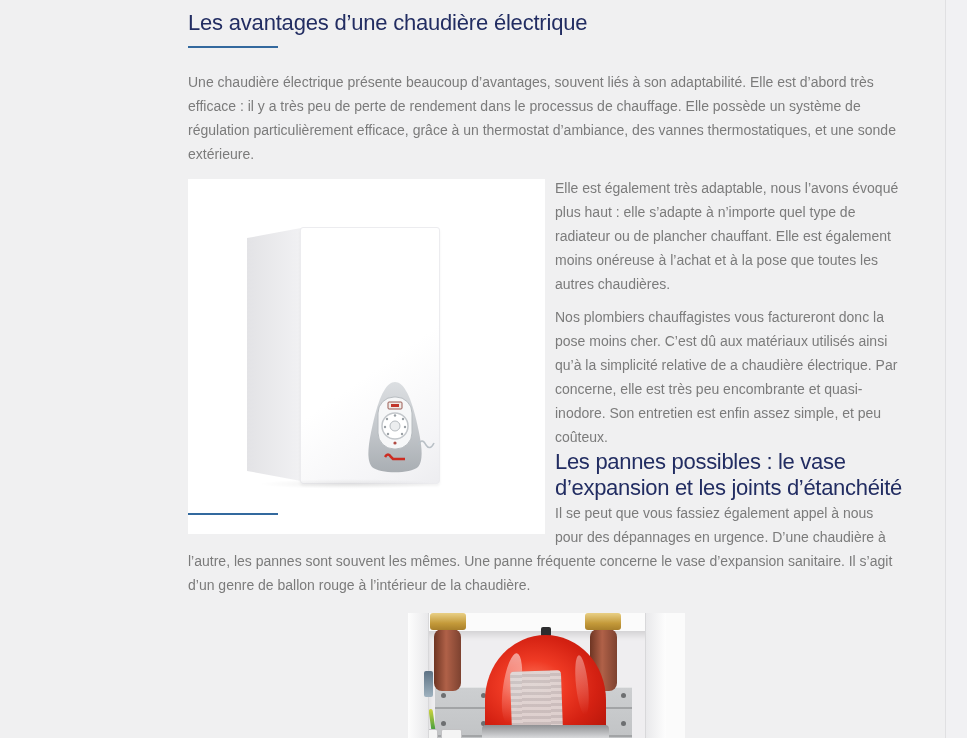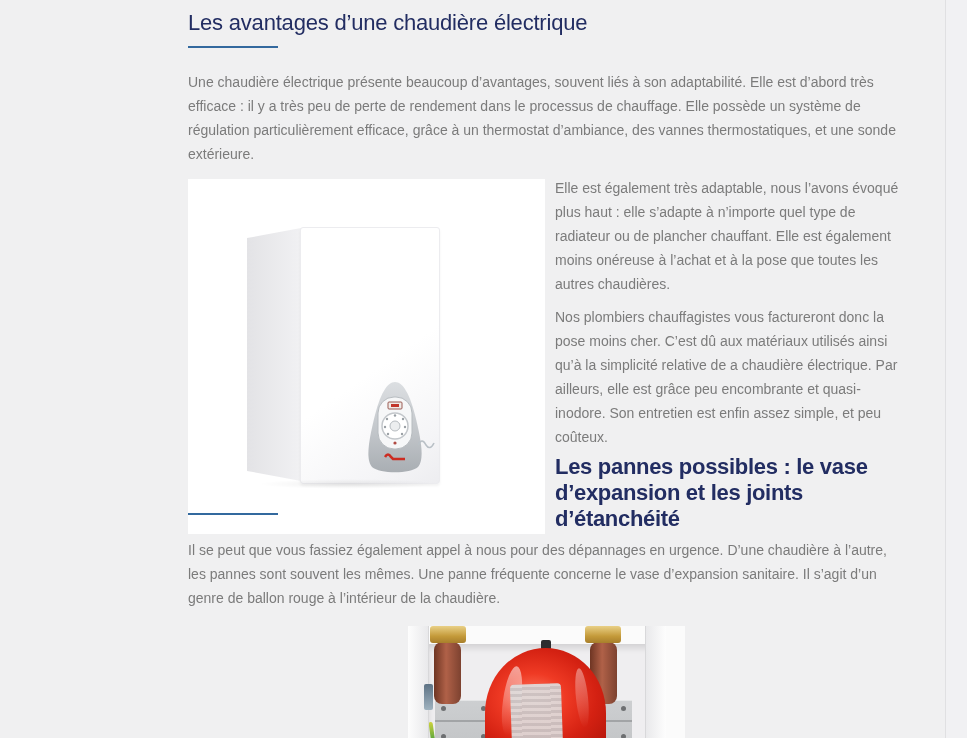--- a/index.html
+++ b/index.html
@@ -41,25 +41,24 @@
   .boiler-figure{
     float:left;
     width:357px;height:355px;
     margin:3px 10px 0 0;
     background:#ffffff;
     position:relative;
   }
   .p2{margin-top:10px;}
   .p3{margin-top:9px;}
   .section-heading{
-    margin-top:5px;
-    font-size:22px;line-height:26px;font-weight:700;
+    font-size:22px;line-height:26px;font-weight:400;
     color:var(--heading);letter-spacing:-0.3px;padding-left:36px;
   }
-  .p4{margin-top:6px;}
+  .p4{}
 
   
   .boiler-side{
     position:absolute;left:59px;top:49px;width:54px;height:253px;
     background:linear-gradient(to right,#e3e3e6,#f1f1f3);
     clip-path:polygon(0 4%,100% 0,100% 100%,0 96%);
   }
   .boiler-front{
     position:absolute;left:112px;top:48px;width:140px;height:257px;
     background:linear-gradient(145deg,#ffffff 55%,#f5f5f7 85%,#ededf0);
@@ -180,21 +179,21 @@
           <circle cx="32" cy="62" r="1.6" fill="#b04a42"></circle>
           <path d="M22,76 q3,-5 6,0 l2,2 l12,0" stroke="#cc2c22" stroke-width="2.5" fill="none"></path>
         </svg>
         <svg style="position:absolute;left:228px;top:258px" width="20" height="12" viewBox="0 0 20 12">
           <path d="M2,8 q4,-8 8,0 q4,6 8,-2" stroke="#b9c0c6" stroke-width="1.6" fill="none"></path>
         </svg>
         <div class="figure-underline"></div>
       </figure>
 
       <p class="body p2">Elle est également très adaptable, nous l’avons évoqué plus haut : elle s’adapte à n’importe quel type de radiateur ou de plancher chauffant. Elle est également moins onéreuse à l’achat et à la pose que toutes les autres chaudières.</p>
-      <p class="body p3">Nos plombiers chauffagistes vous factureront donc la pose moins cher. C’est dû aux matériaux utilisés ainsi qu’à la simplicité relative de a chaudière électrique. Par ailleurs, elle est grâce peu encombrante et quasi-inodore. Son entretien est enfin assez simple, et peu coûteux.</p>
+      <p class="body p3">Nos plombiers chauffagistes vous factureront donc la pose moins cher. C’est dû aux matériaux utilisés ainsi qu’à la simplicité relative de a chaudière électrique. Par concerne, elle est très peu encombrante et quasi-inodore. Son entretien est enfin assez simple, et peu coûteux.</p>
 
       <h2 class="section-heading">Les pannes possibles : le vase d’expansion et les joints d’étanchéité</h2>
 
       <p class="body p4">Il se peut que vous fassiez également appel à nous pour des dépannages en urgence. D’une chaudière à l’autre, les pannes sont souvent les mêmes. Une panne fréquente concerne le vase d’expansion sanitaire. Il s’agit d’un genre de ballon rouge à l’intérieur de la chaudière.</p>
     </div>
 
     <figure class="vessel-figure">
       <div class="cab-opening"></div>
       <div class="plate l">
           <i></i>

